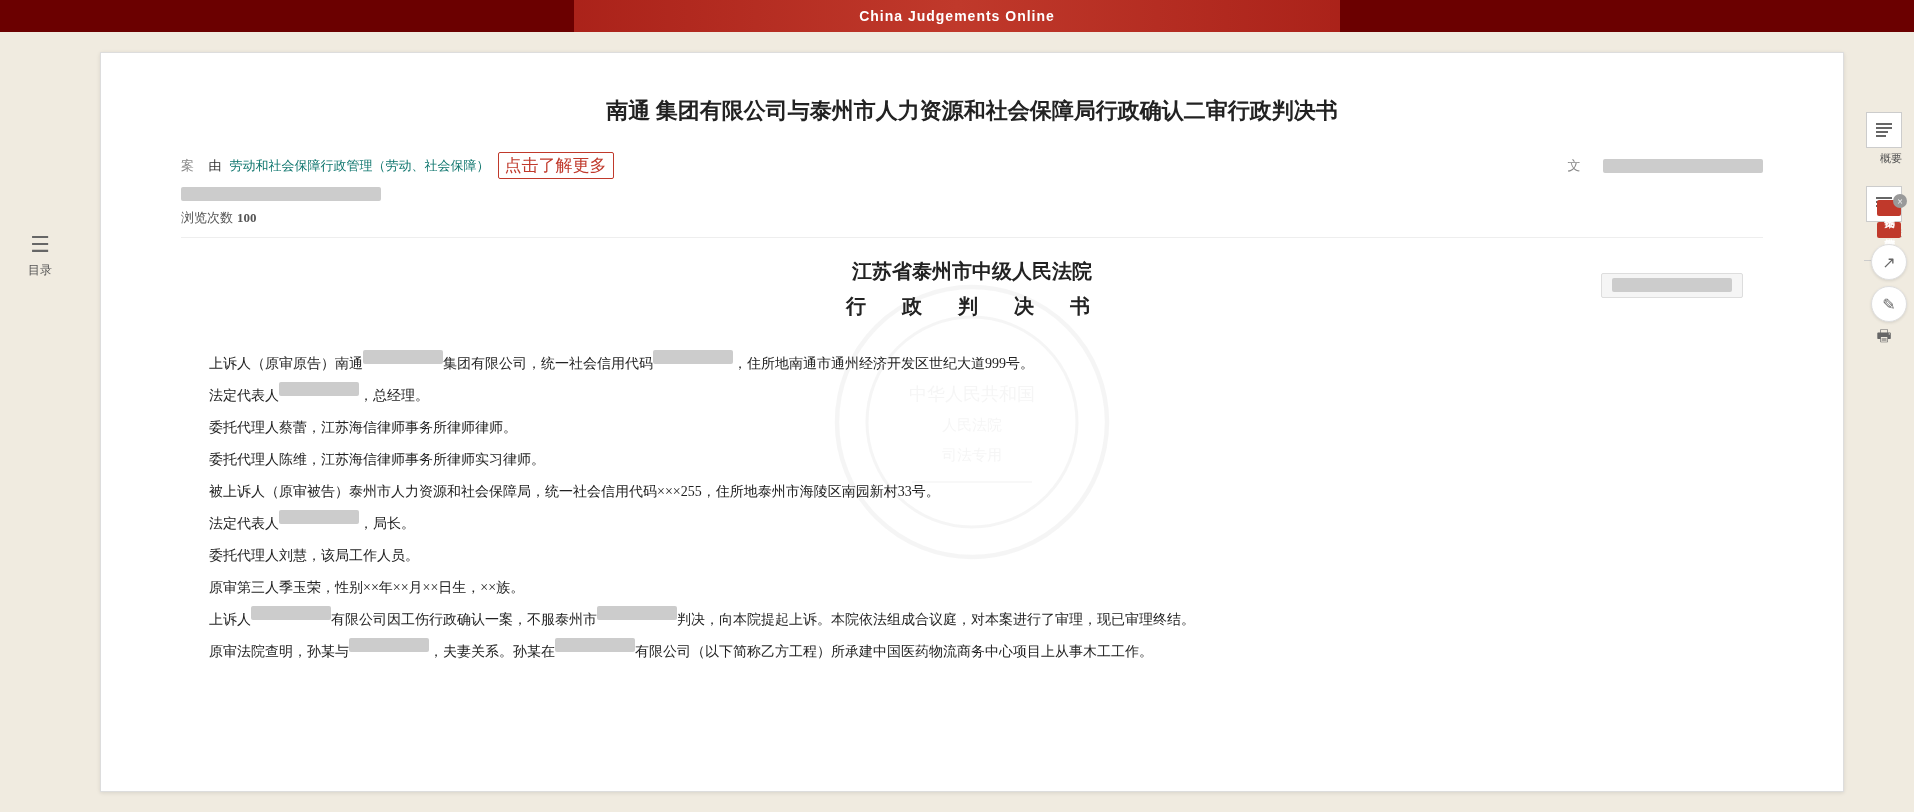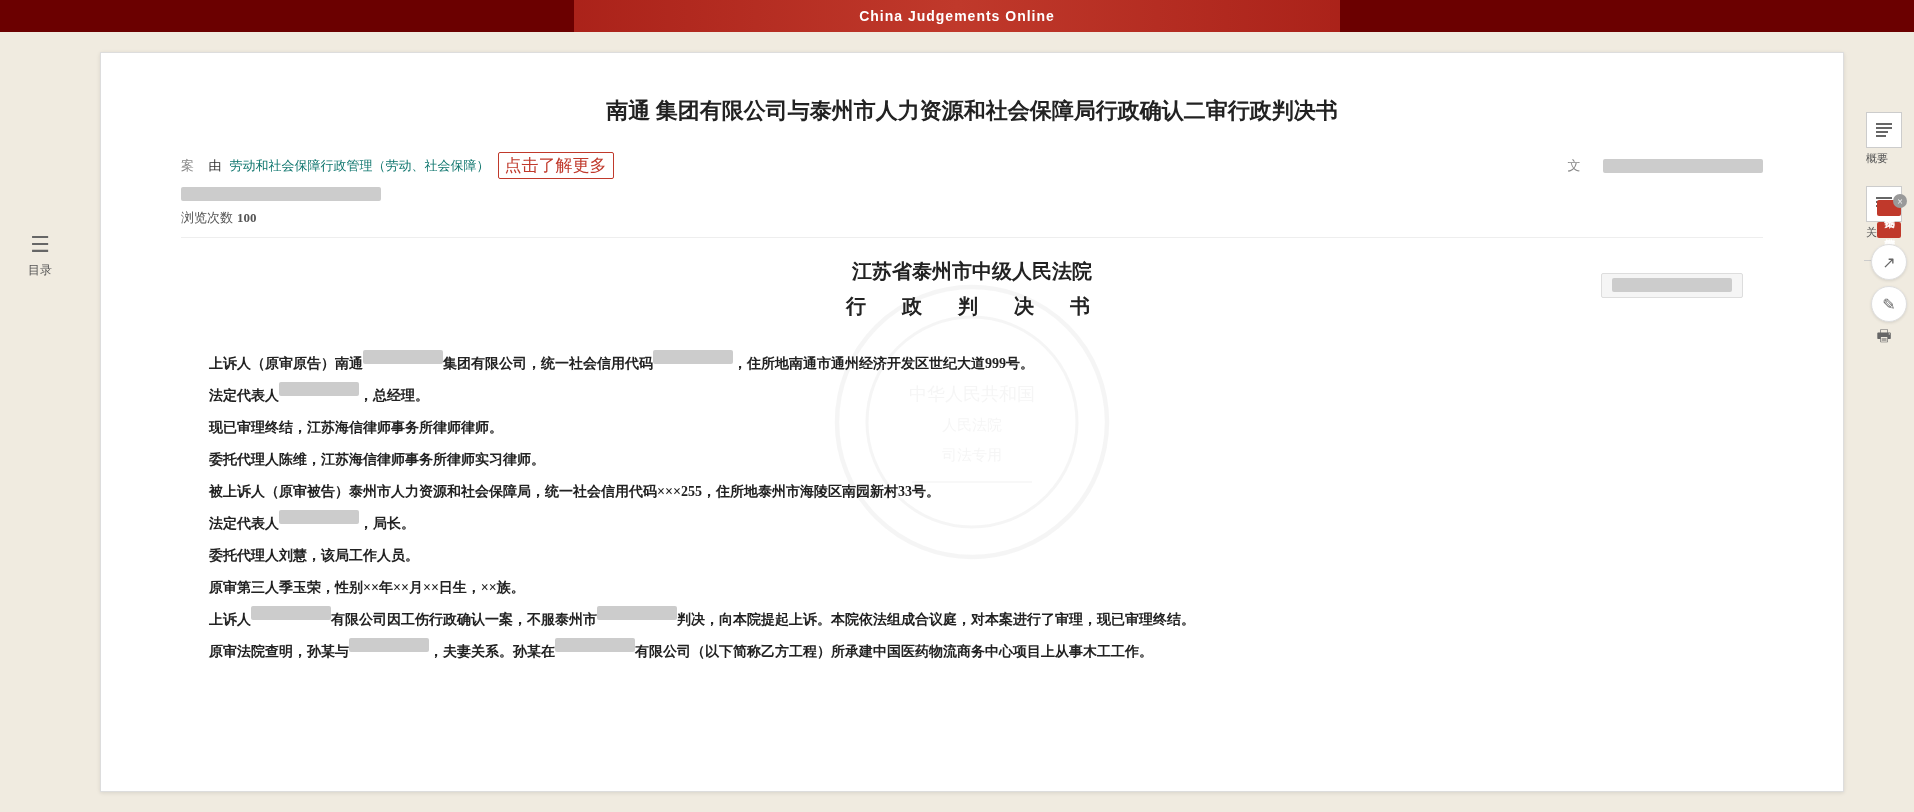--- a/index.html
+++ b/index.html
@@ -94,21 +94,21 @@
       background: #f0ebe0;
       display: flex;
       flex-direction: column;
       align-items: center;
       padding-top: 80px;
       gap: 20px;
     }
     .sidebar-btn {
       display: flex;
       flex-direction: column;
-      align-items: flex-start;
+      align-items: flex-end;
       cursor: pointer;
       color: #555;
       font-size: 11px;
       gap: 3px;
     }
     .sidebar-btn .icon-box {
       width: 36px;
       height: 36px;
       border: 1px solid #ccc;
       background: #fff;
@@ -280,21 +280,20 @@
       font-weight: bold;
       margin-bottom: 30px;
       color: #222;
     }
 
     .doc-body {
       font-size: 14px;
       line-height: 2;
       color: #222;
       position: relative;
-      font-weight: bold;
     }
     .doc-body p {
       text-indent: 2em;
       margin-bottom: 4px;
     }
 
     
     .watermark {
       position: absolute;
       top: 50%;
@@ -381,21 +380,21 @@
       <div class="doc-top-right">
         <span class="blurred" style="width:120px;">&nbsp;</span>
       </div>
 
       <div class="court-header">江苏省泰州市中级人民法院</div>
       <div class="court-subheader">行　政　判　决　书</div>
 
       <div class="doc-body">
         <p>上诉人（原审原告）南通<span class="blurred" style="width:40px;">&nbsp;</span>集团有限公司，统一社会信用代码<span class="blurred" style="width:60px;">&nbsp;</span>，住所地南通市通州经济开发区世纪大道999号。</p>
         <p>法定代表人<span class="blurred" style="width:60px;">&nbsp;</span>，总经理。</p>
-        <p>现已审理终结，江苏海信律师事务所律师律师。</p>
+        <p>委托代理人蔡蕾，江苏海信律师事务所律师律师。</p>
         <p>委托代理人陈维，江苏海信律师事务所律师实习律师。</p>
         <p>被上诉人（原审被告）泰州市人力资源和社会保障局，统一社会信用代码×××255，住所地泰州市海陵区南园新村33号。</p>
         <p>法定代表人<span class="blurred" style="width:60px;">&nbsp;</span>，局长。</p>
         <p>委托代理人刘慧，该局工作人员。</p>
         <p>原审第三人季玉荣，性别××年××月××日生，××族。</p>
         <p>上诉人<span class="blurred" style="width:80px;">&nbsp;</span>有限公司因工伤行政确认一案，不服泰州市<span class="blurred" style="width:60px;">&nbsp;</span>判决，向本院提起上诉。本院依法组成合议庭，对本案进行了审理，现已审理终结。</p>
         <p>原审法院查明，孙某与<span class="blurred" style="width:50px;">&nbsp;</span>，夫妻关系。孙某在<span class="blurred" style="width:80px;">&nbsp;</span>有限公司（以下简称乙方工程）所承建中国医药物流商务中心项目上从事木工工作。</p>
       </div>
 
     </div>

